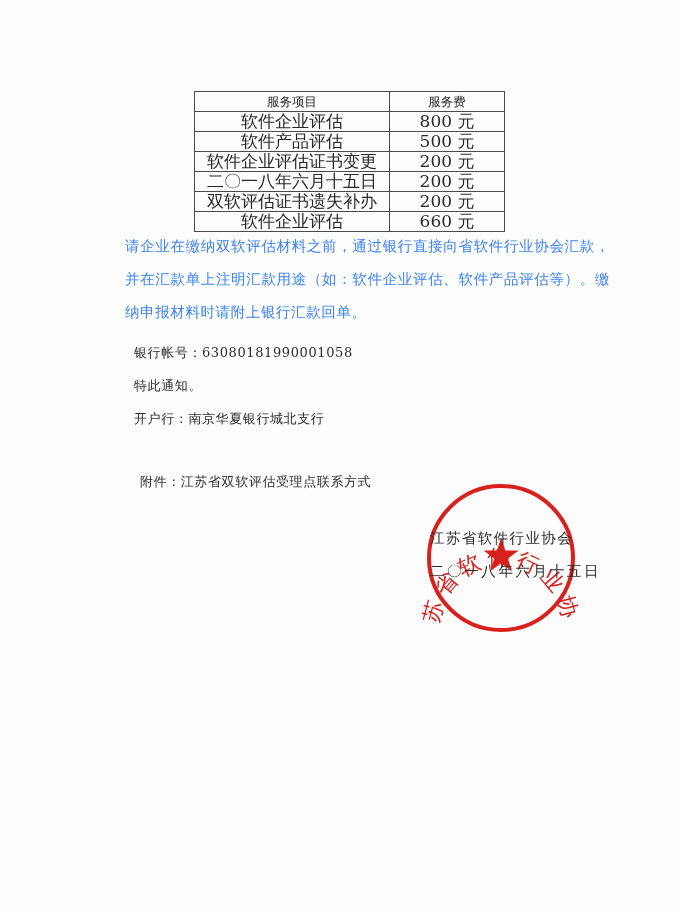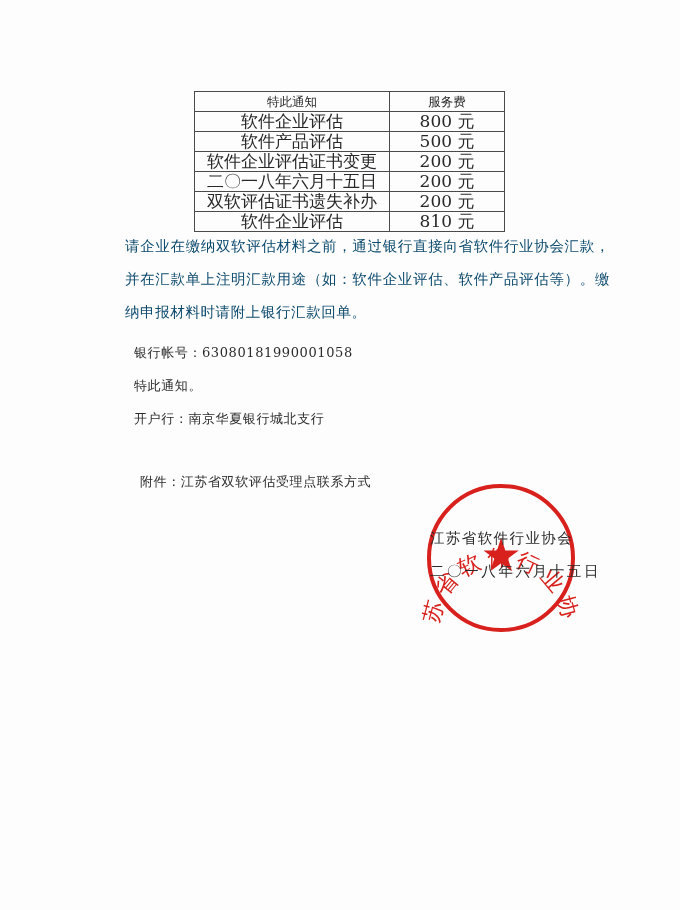--- a/index.html
+++ b/index.html
@@ -53,21 +53,21 @@
   .body-block {
     position: absolute;
     left: 125px;
     top: 230px;
     width: 485px;
   }
   .para {
     font-size: 14.5px;
     line-height: 33px;
     letter-spacing: 0.6px;
-    color: #0c4a6e;
+    color: #3b82f6;
     text-align: justify;
     text-justify: inter-character;
   }
 
   .info-line {
     font-size: 13px;
     line-height: 33px;
     letter-spacing: 0.6px;
     color: #2b2b2d;
     white-space: pre;
@@ -106,21 +106,21 @@
 </style>
 </head>
 <body>
 
 <div class="page">
 
   <div class="fee-table-wrap">
     <table class="fee-table">
       <tbody>
         <tr class="head">
-          <td class="col-item">特此通知</td>
+          <td class="col-item">服务项目</td>
           <td class="col-fee">服务费</td>
         </tr>
         <tr>
           <td class="col-item">软件企业评估</td>
           <td class="col-fee">800 元</td>
         </tr>
         <tr>
           <td class="col-item">软件产品评估</td>
           <td class="col-fee">500 元</td>
         </tr>
@@ -131,21 +131,21 @@
         <tr>
           <td class="col-item">二〇一八年六月十五日</td>
           <td class="col-fee">200 元</td>
         </tr>
         <tr>
           <td class="col-item">双软评估证书遗失补办</td>
           <td class="col-fee">200 元</td>
         </tr>
         <tr>
           <td class="col-item">软件企业评估</td>
-          <td class="col-fee">810 元</td>
+          <td class="col-fee">660 元</td>
         </tr>
       </tbody>
     </table>
   </div>
 
   <div class="body-block">
 
     <div class="para first-line">请企业在缴纳双软评估材料之前，通过银行直接向省软件行业协会汇款，并在汇款单上注明汇款用途（如：软件企业评估、软件产品评估等）。缴纳申报材料时请附上银行汇款回单。</div>
 
     <div class="spacer-sm"></div>

